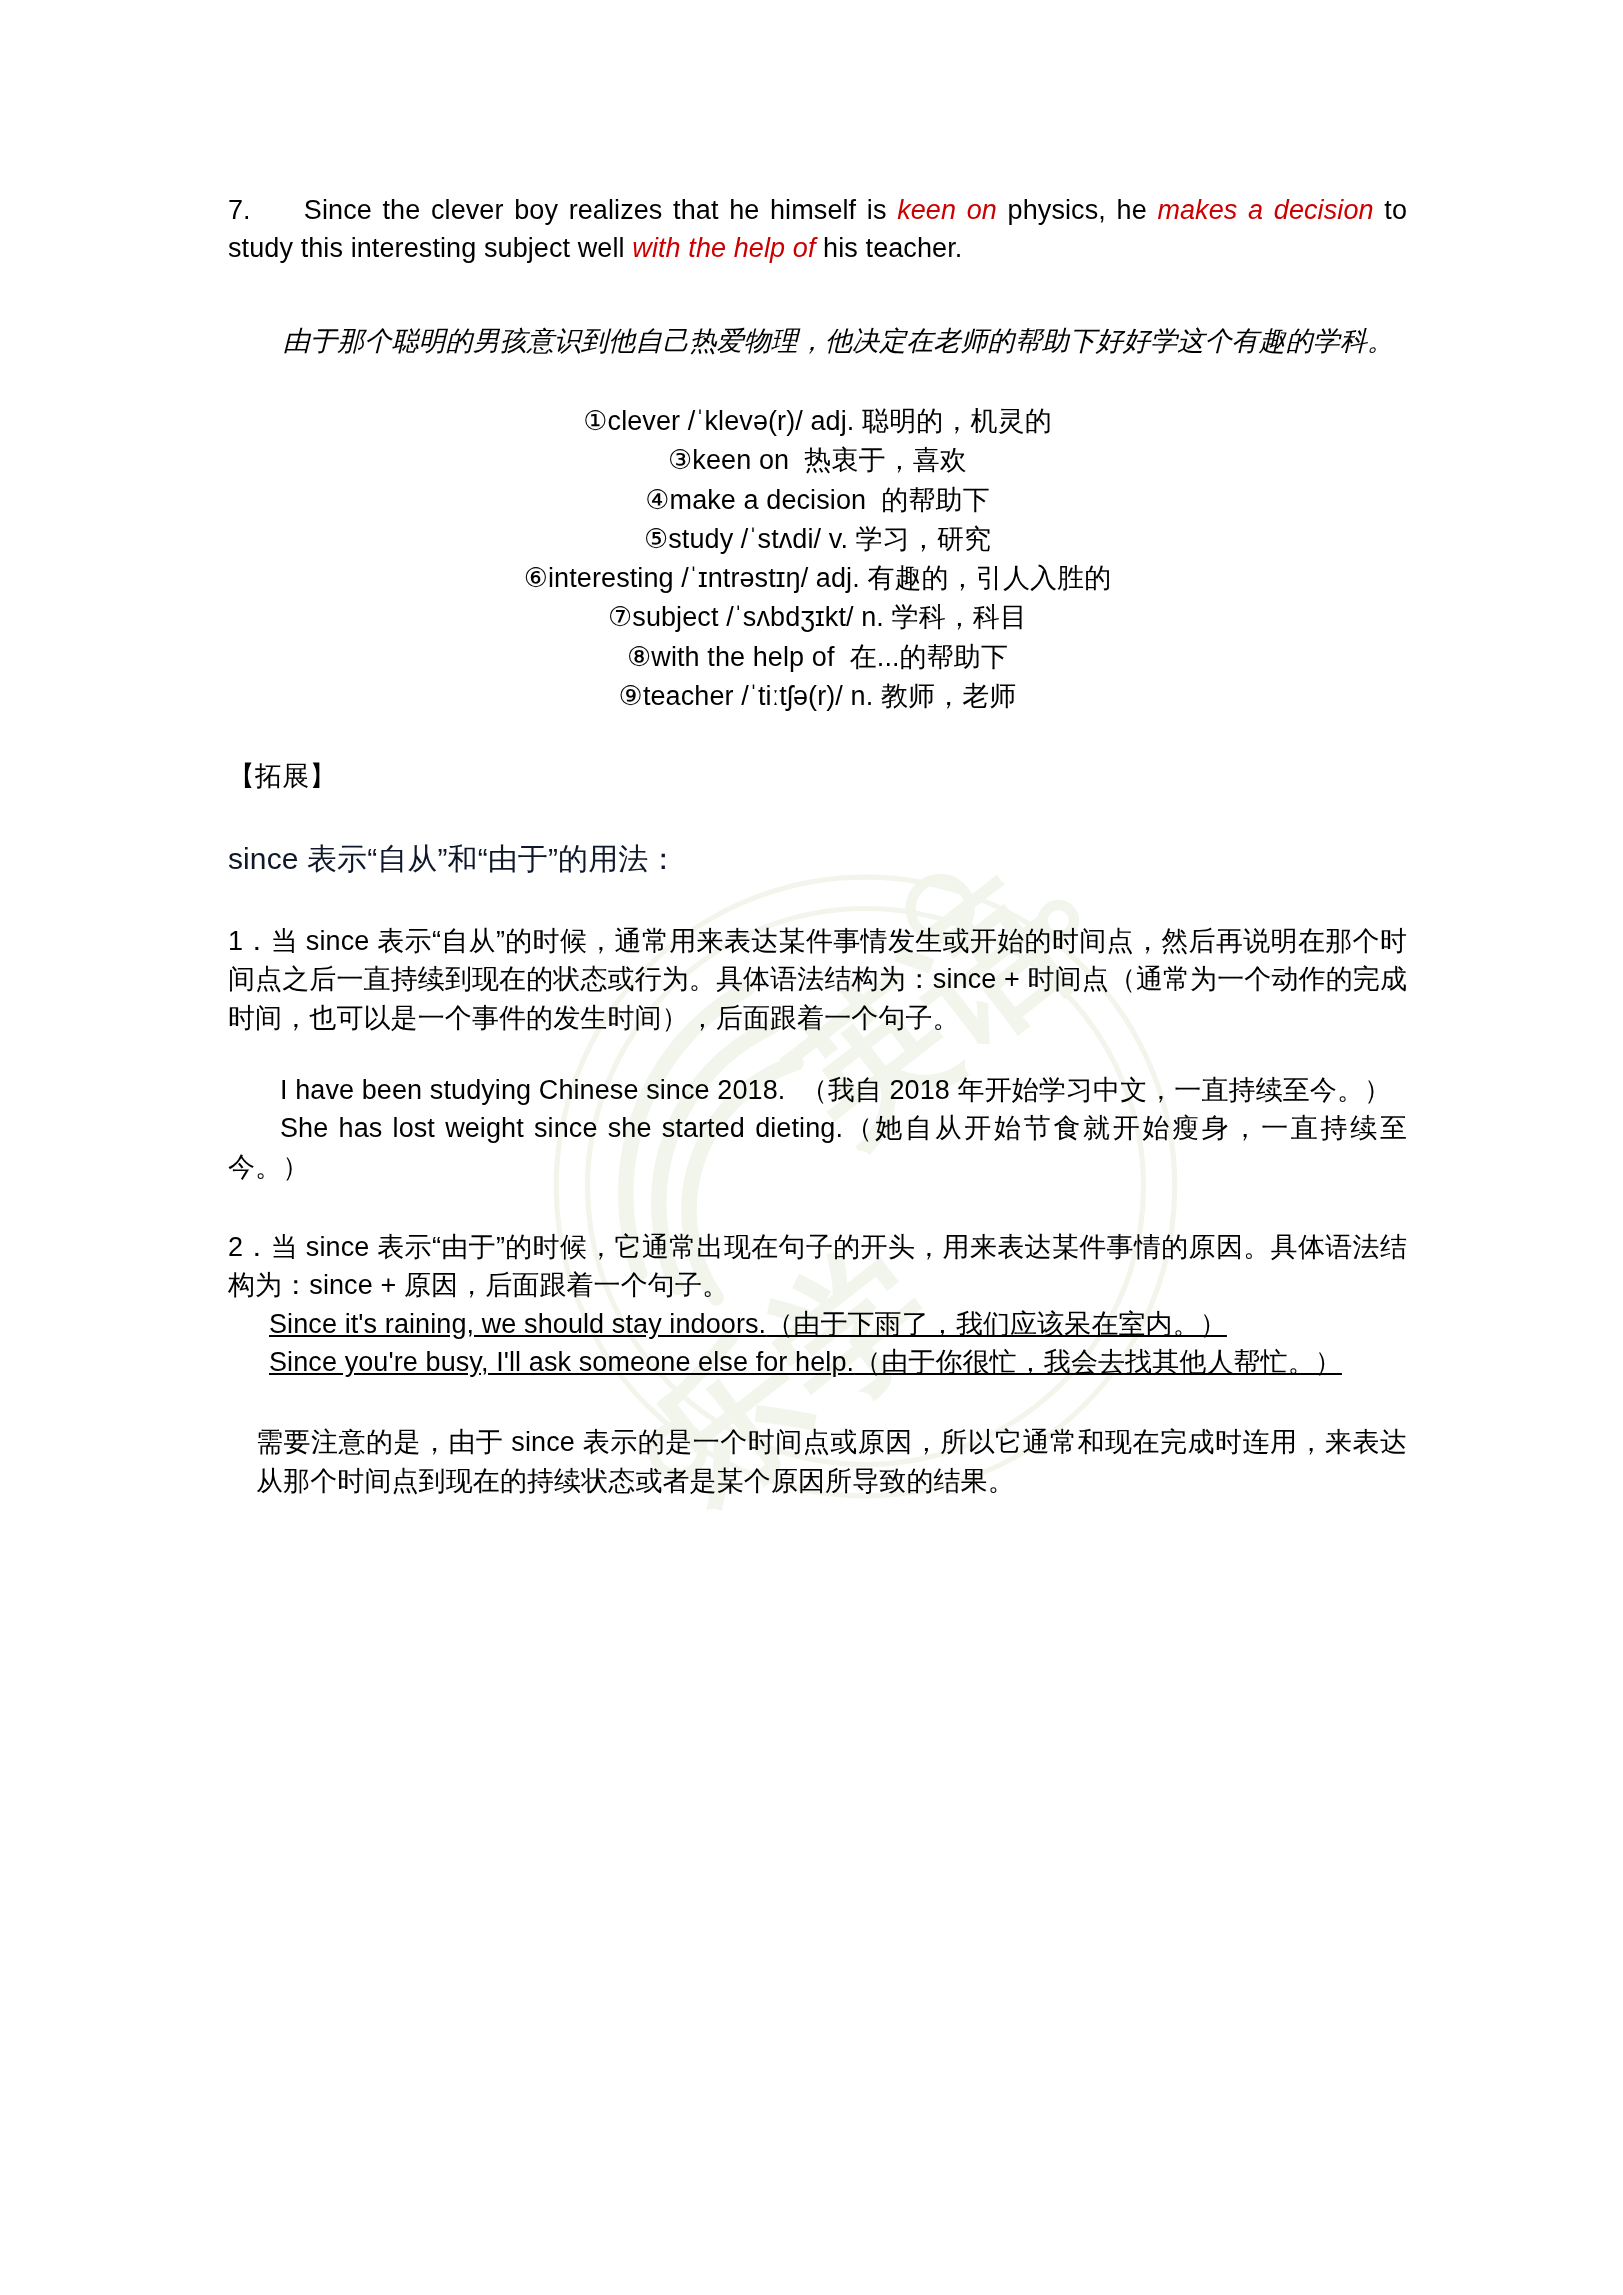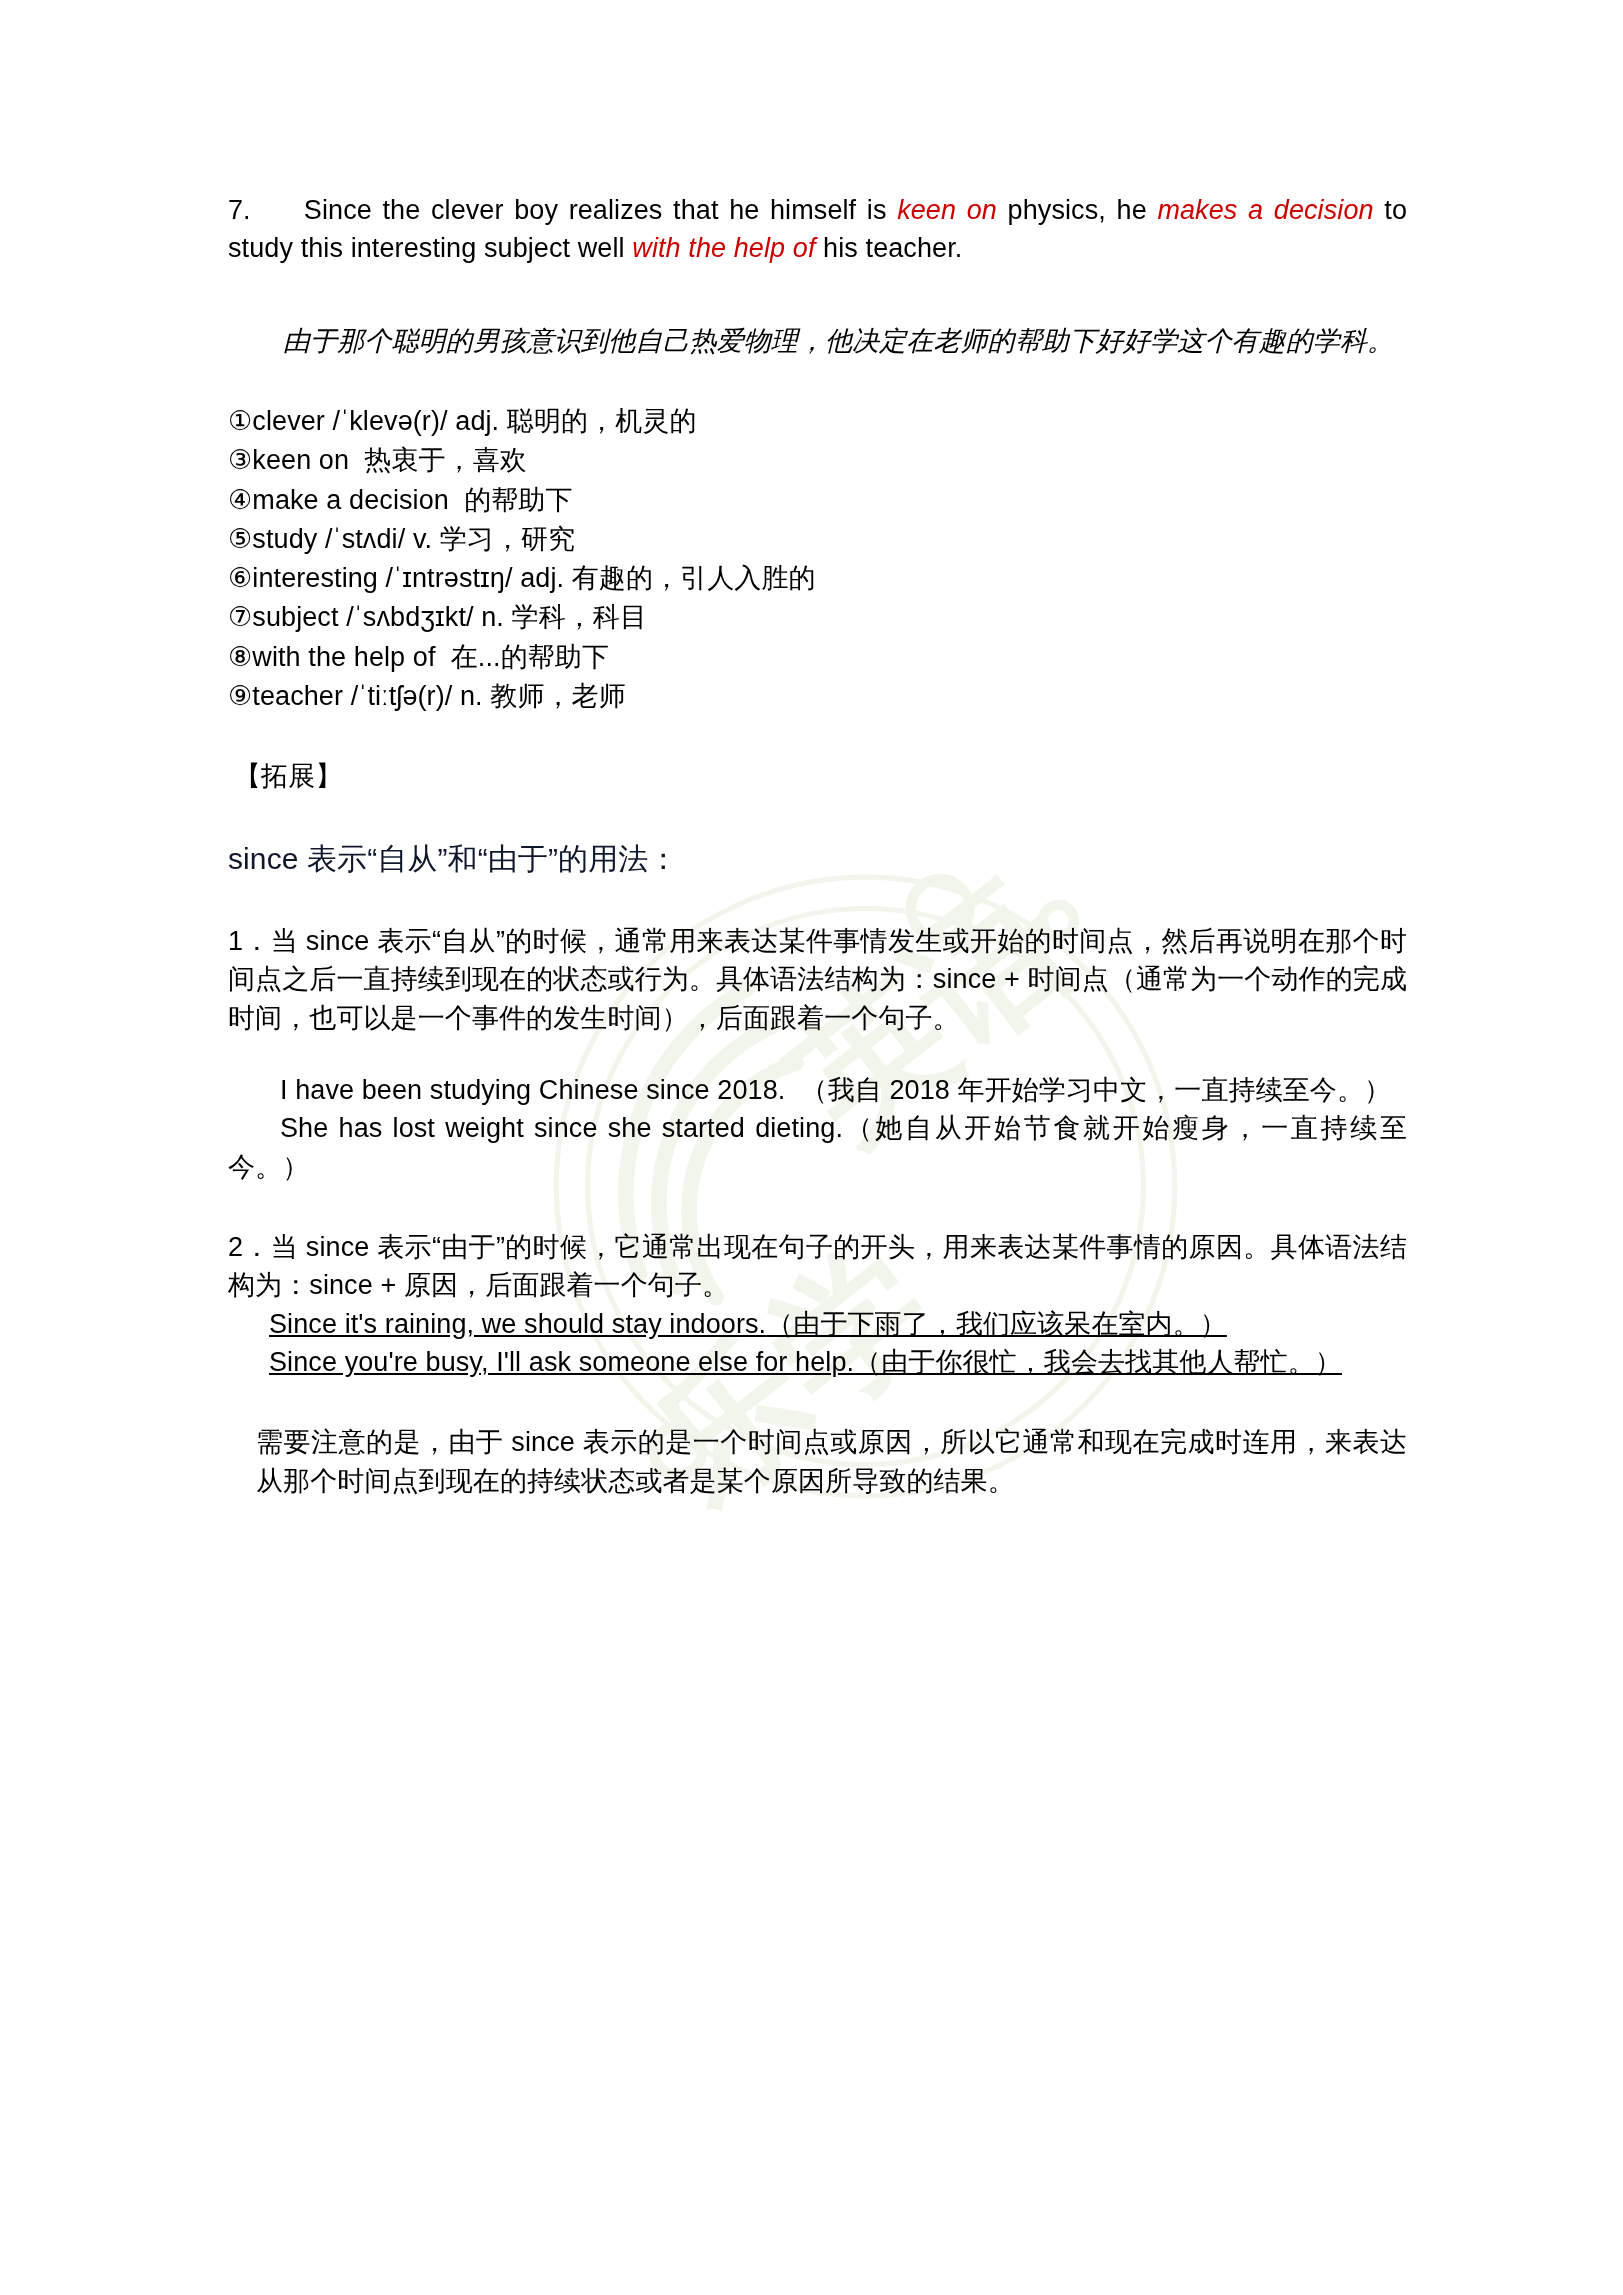--- a/index.html
+++ b/index.html
@@ -53,27 +53,26 @@
   .para-main { margin-bottom: 12px; }
   .spacer-md { height: 34px; }
   .spacer-lg { height: 42px; }
 
   .indent-cn { text-indent: 55px; font-style: italic; }
   .indent-ex { text-indent: 52px; }
   .indent-ex2 { text-indent: 41px; text-decoration: underline; }
 
   .vocab-list p {
     line-height: 1.455;
-    text-align: left;
+    text-align: center;
   }
 
   .heading-tuozhan {
     font-size: 27px;
     line-height: 1.4;
-    margin-left: 6px;
   }
 
   .sec-title {
     font-size: 30px;
     line-height: 1.4;
     color: #0f172a;
   }
 
   .note-block p { text-align: justify; margin-left: 28px; }
 </style>

